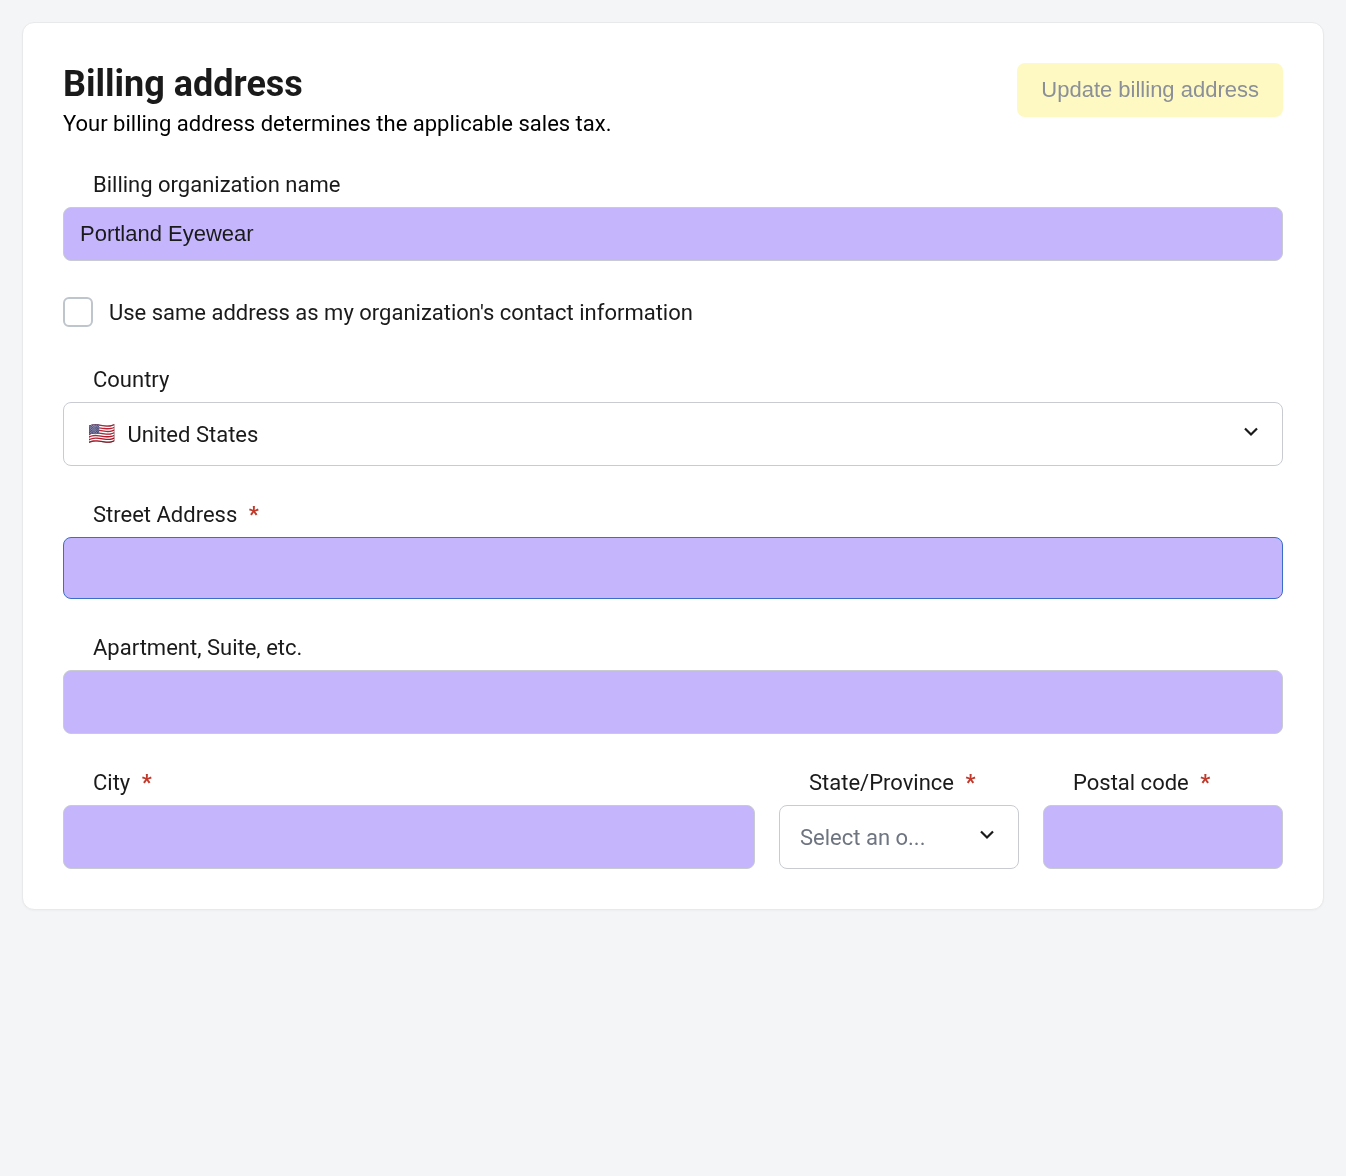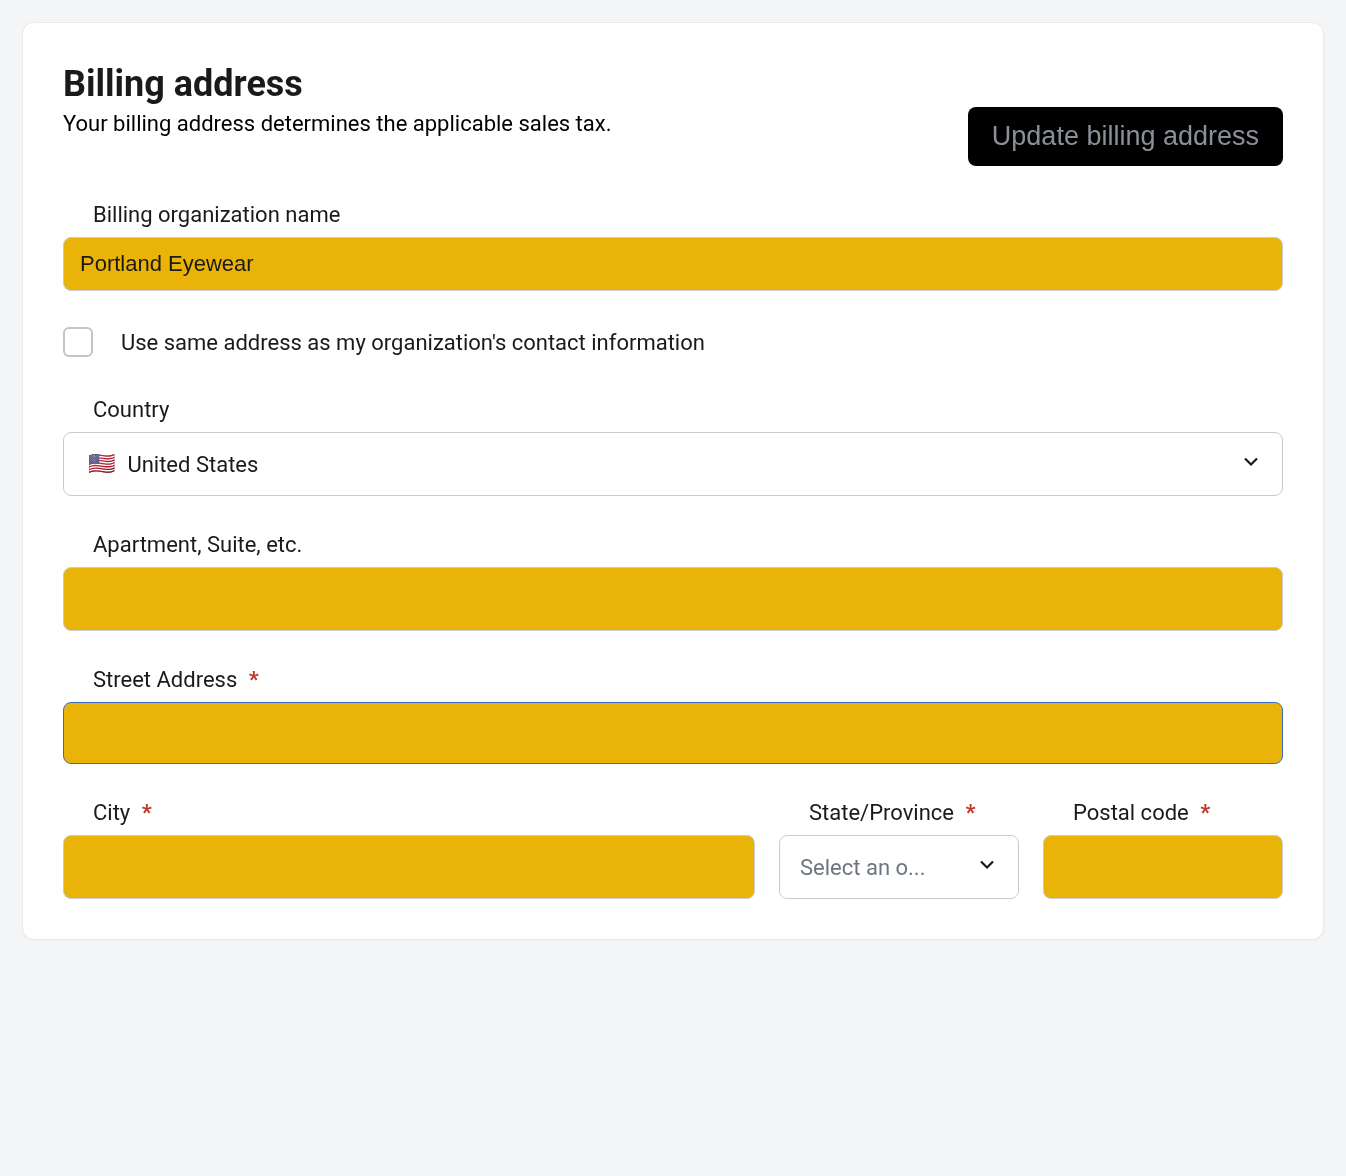--- a/index.html
+++ b/index.html
@@ -31,29 +31,28 @@
     font-size: 36px;
     font-weight: 700;
     color: #1a1a1a;
     margin-bottom: 6px;
   }
   .header-text p {
     font-size: 22px;
     color: #000000;
   }
   .update-btn {
-    background: #000000;
+    background: #fef9c3;
     color: #8a8f98;
     border: none;
     border-radius: 8px;
     padding: 14px 24px;
-    font-size: 27px;
+    font-size: 22px;
     font-weight: 400;
     cursor: not-allowed;
-    margin-top: 44px;
   }
   .field {
     margin-bottom: 36px;
   }
   .field-label {
     display: block;
     font-size: 22px;
     color: #1a1a1a;
     margin-bottom: 10px;
     margin-left: 30px;
@@ -64,30 +63,30 @@
     font-weight: 700;
   }
   .text-input {
     width: 100%;
     height: 54px;
     border: 1px solid #c8ccd2;
     border-radius: 8px;
     padding: 2px 16px;
     font-size: 22px;
     color: #1a1a1a;
-    background: #eab308;
+    background: #c4b5fd;
   }
   .text-input.focused {
     border: 1px solid #3b6fc7;
     height: 62px;
   }
   .checkbox-row {
     display: flex;
     align-items: center;
-    gap: 28px;
+    gap: 16px;
     margin-bottom: 40px;
   }
   .checkbox-box {
     width: 30px;
     height: 30px;
     border: 2px solid #bfc5cc;
     border-radius: 6px;
     background: #fff;
     cursor: pointer;
     flex-shrink: 0;
@@ -187,30 +186,30 @@
       </div>
       <span class="chevron">
         <svg viewBox="0 0 24 24">
             <polyline points="6 9 12 15 18 9"></polyline>
           </svg>
       </span>
     </div>
   </div>
 
   <div class="field">
-    <label class="field-label">Apartment, Suite, etc.</label>
-    <input type="text" class="text-input" style="height: 64px;" value="">
-  </div>
-
-  <div class="field">
     <label class="field-label">
       <span>Street Address</span>
       <span class="req">*</span>
     </label>
     <input type="text" class="text-input focused" value="" style="">
+  </div>
+
+  <div class="field">
+    <label class="field-label">Apartment, Suite, etc.</label>
+    <input type="text" class="text-input" style="height: 64px;" value="">
   </div>
 
   <div class="row-3">
 
     <div class="col-city">
       <label class="field-label">
         <span>City</span>
         <span class="req">*</span>
       </label>
       <input type="text" class="text-input" value="" style="">

